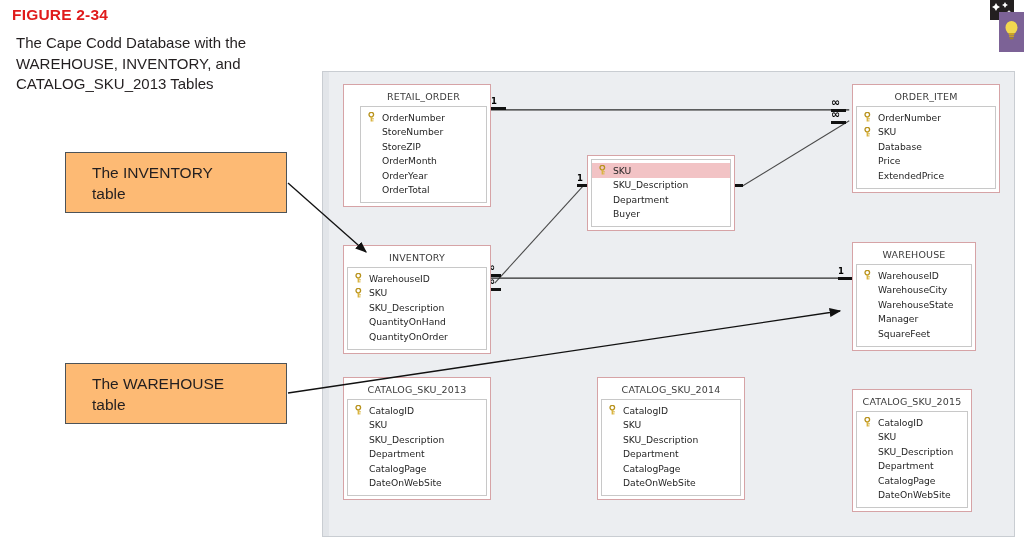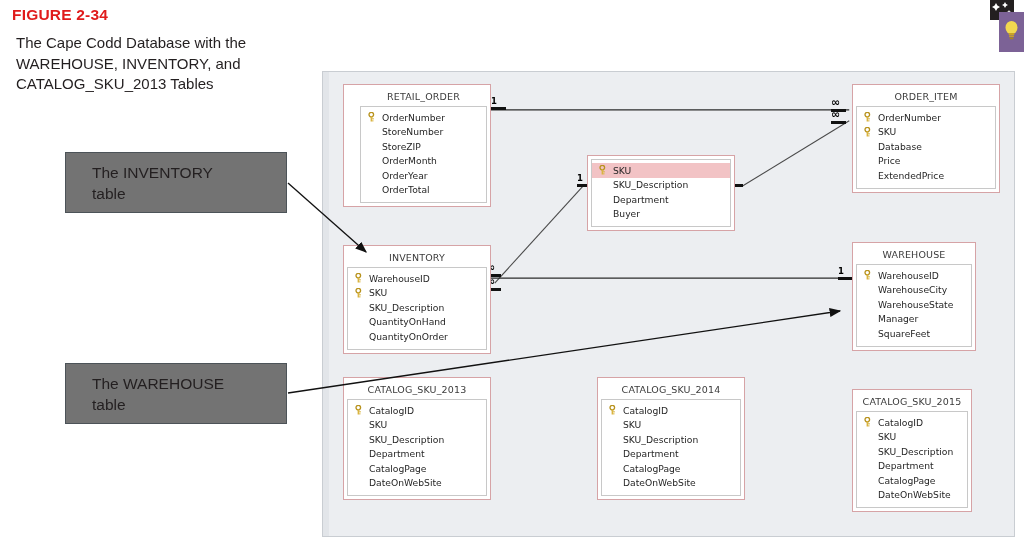--- a/index.html
+++ b/index.html
@@ -76,21 +76,21 @@
     position:absolute;font-size:8.5px;font-weight:bold;color:#000;
     font-family:"DejaVu Sans", sans-serif;line-height:9px;
   }
   .card .stub{
     width:15px;height:2.5px;background:#111;margin-top:1px;
   }
   .card.inf .sym{font-size:11px;line-height:8px;letter-spacing:-1px;}
 
   
   .callout{
-    position:absolute;background:#737373;border:1.5px solid #4c5358;
+    position:absolute;background:#fdba74;border:1.5px solid #4c5358;
     box-sizing:border-box;display:flex;align-items:center;
   }
   .callout .ctext{
     font-size:15.5px;color:#231f20;line-height:21px;
     padding-left:26px;font-family:"Liberation Sans", sans-serif;
   }
   #callout-inventory{left:65px;top:152px;width:222px;height:61px;}
   #callout-warehouse{left:65px;top:363px;width:222px;height:61px;}
   #leaders{position:absolute;left:0;top:0;width:1024px;height:550px;
            pointer-events:none;}

